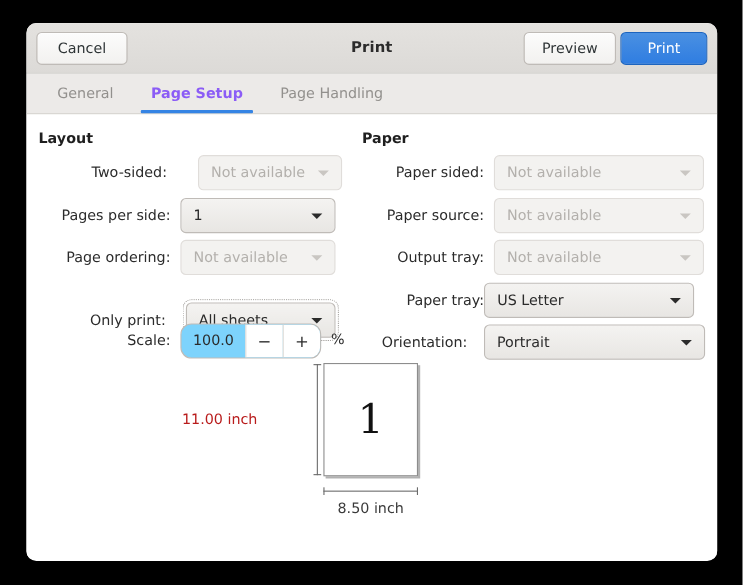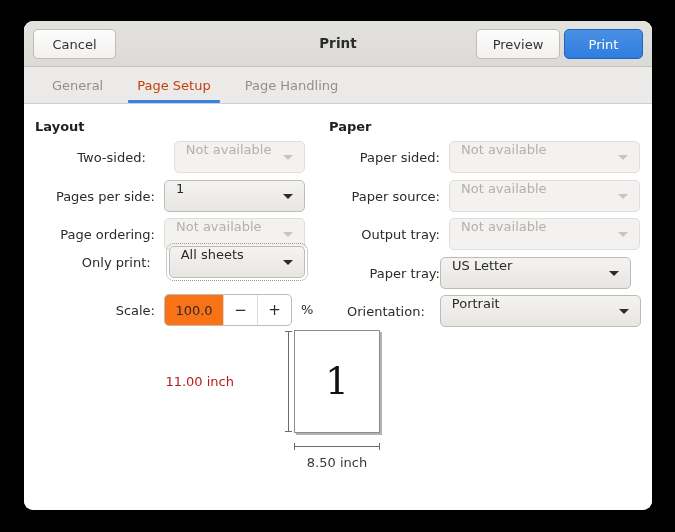--- a/index.html
+++ b/index.html
@@ -95,22 +95,22 @@
     display: flex;
     align-items: center;
     padding: 0 17px;
     font-size: 13px;
     color: #92908d;
     cursor: default;
     user-select: none;
     box-sizing: border-box;
   }
   .tab.active {
-    color: #c2410c;
-    font-weight: normal;
+    color: #8b5cf6;
+    font-weight: bold;
   }
   .tab.active::after {
     content: "";
     position: absolute;
     left: 8px;
     right: 8px;
     bottom: 0;
     height: 3px;
     background: #3584e4;
     border-radius: 1px;
@@ -145,20 +145,21 @@
     white-space: nowrap;
   }
 
   
   .combo {
     position: relative;
     height: 32px;
     border-radius: 5px;
     box-sizing: border-box;
     display: flex;
+    align-items: center;
     font-size: 13px;
     cursor: default;
     user-select: none;
     padding-left: 11px;
     background: linear-gradient(to bottom, #f4f3f1 0%, #e8e6e3 100%);
     border: 1px solid #bfbbb7;
     color: #2b2b2b;
   }
   .combo.disabled {
     background: #f3f2f0;
@@ -179,23 +180,23 @@
     border-right: 5px solid transparent;
     border-top: 5px solid #2b2b2b;
   }
   .combo.disabled .arrow { border-top-color: #c9c6c2; }
 
   
   #scale-spin {
     position: absolute;
     height: 32px;
     width: 128px;
-    border-radius: 5px;
+    border-radius: 10px;
     border: 1px solid #bfbbb7;
-    background: #f97316;
+    background: #7dd3fc;
     box-sizing: border-box;
     display: flex;
     align-items: stretch;
     overflow: hidden;
   }
   #scale-value {
     flex: 1;
     display: flex;
     align-items: center;
     justify-content: center;
@@ -332,21 +333,21 @@
     </div>
     <div class="tab">
       <span>Page Handling</span>
     </div>
   </div>
 
   <div id="content">
 
     <div class="section-title" id="layout-title">Layout</div>
 
-    <div class="row" style="left:11px; top:37px; width:270px;gap:19px;">
+    <div class="row" style="left:17px; top:37px; width:270px;gap:19px;">
       <div class="lbl" style="width:120px;">Two-sided:</div>
       <div class="combo disabled" style="width:141px; margin-left:9px;">
         <span>Not available</span>
         <span class="arrow"></span>
       </div>
     </div>
 
     <div class="row" style="left:11px; top:76px; width:270px;">
       <div class="lbl" style="width:120px;">Pages per side:</div>
       <div class="combo" style="width:141px; margin-left:9px;">
@@ -356,21 +357,21 @@
     </div>
 
     <div class="row" style="left:11px; top:114px; width:270px;">
       <div class="lbl" style="width:120px;">Page ordering:</div>
       <div class="combo disabled" style="width:141px; margin-left:9px;">
         <span>Not available</span>
         <span class="arrow"></span>
       </div>
     </div>
 
-    <div class="row" style="left:11px; top:142px; width:270px;gap:9px;">
+    <div class="row" style="left:11px; top:171px; width:270px;gap:9px;">
       <div class="lbl" style="width:120px;">Only print:</div>
       <div class="combo focused" style="width:141px; margin-left:9px;">
         <span>All sheets</span>
         <span class="arrow"></span>
       </div>
     </div>
 
     <div class="row" style="left:11px; top:190px; width:290px;">
       <div class="lbl" style="width:120px;">Scale:</div>
     </div>

